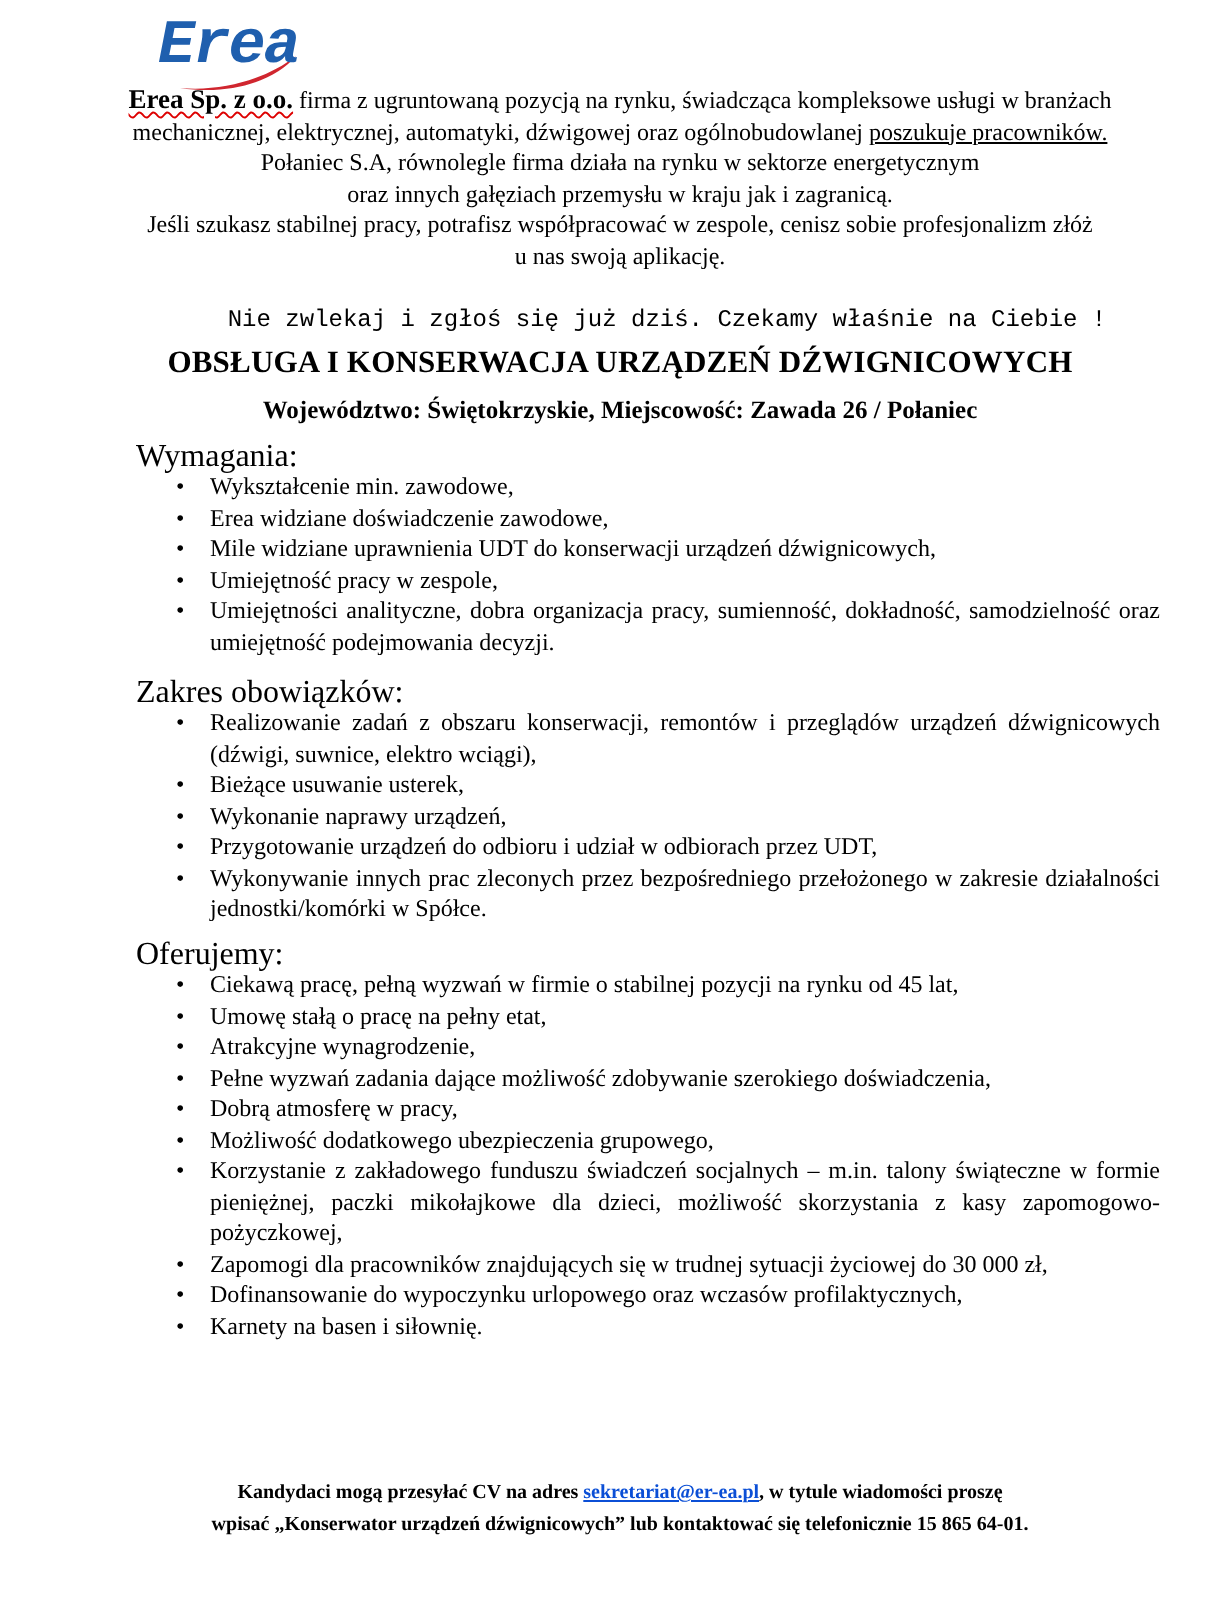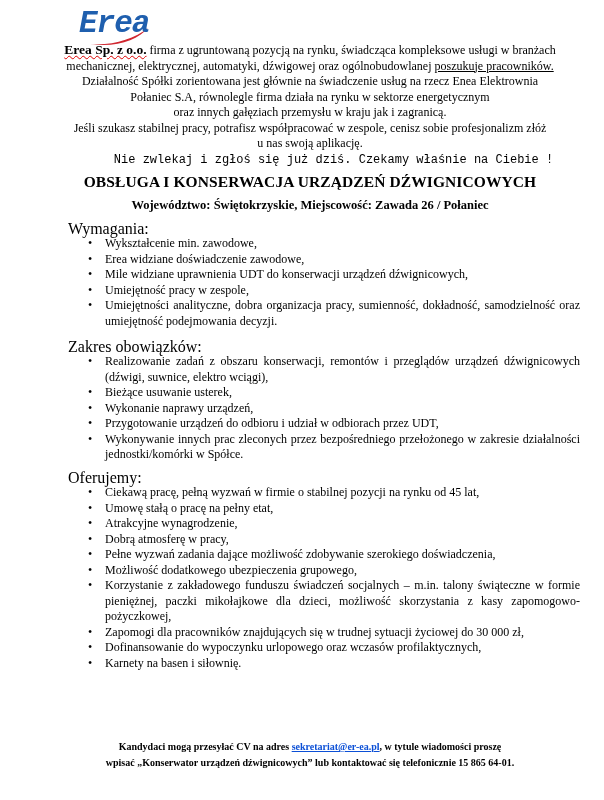--- a/index.html
+++ b/index.html
@@ -34,21 +34,20 @@
 <div class="logo">
   <svg width="100" height="44" viewBox="0 0 100 44">
     <path d="M38 38 C60 40, 82 33, 96 22 C86 34, 64 42, 38 38 Z" fill="#d0262f"></path>
   </svg>
   <span class="logo-text">Erea</span>
 </div>
 
 <div class="intro">
   <div><span class="company"><span class="squig">Erea Sp. z o.o.</span></span><span> firma z ugruntowaną pozycją na rynku, świadcząca kompleksowe usługi w branżach</span></div>
   <div><span>mechanicznej, elektrycznej, automatyki, dźwigowej oraz ogólnobudowlanej </span><u>poszukuje pracowników.</u></div>
-  <div>Działalność Spółki zorientowana jest głównie na świadczenie usług na rzecz Enea Elektrownia</div>
   <div>Połaniec S.A, równolegle firma działa na rynku w sektorze energetycznym</div>
   <div>oraz innych gałęziach przemysłu w kraju jak i zagranicą.</div>
   <div>Jeśli szukasz stabilnej pracy, potrafisz współpracować w zespole, cenisz sobie profesjonalizm złóż</div>
   <div>u nas swoją aplikację.</div>
 </div>
 
 <div class="cta"><span>Nie zwlekaj i zgłoś się już dziś. Czekamy właśnie na Ciebie !</span></div>
 
 <div class="title">OBSŁUGA I KONSERWACJA URZĄDZEŃ DŹWIGNICOWYCH</div>
 <div class="location">Województwo:  Świętokrzyskie, Miejscowość: Zawada 26 / Połaniec</div>
@@ -74,22 +73,22 @@
     <li>Wykonywanie innych prac zleconych przez bezpośredniego przełożonego w zakresie działalności jednostki/komórki w Spółce.</li>
   </ul>
 </div>
 
 <div class="section s3">
   <h3>Oferujemy:</h3>
   <ul>
     <li>Ciekawą pracę, pełną wyzwań w firmie o stabilnej pozycji na rynku od 45 lat,</li>
     <li>Umowę stałą o pracę na pełny etat,</li>
     <li>Atrakcyjne wynagrodzenie,</li>
+    <li>Pełne wyzwań zadania dające możliwość zdobywanie szerokiego doświadczenia,</li>
     <li>Dobrą atmosferę w pracy,</li>
-    <li>Pełne wyzwań zadania dające możliwość zdobywanie szerokiego doświadczenia,</li>
     <li>Możliwość dodatkowego ubezpieczenia grupowego,</li>
     <li>Korzystanie z zakładowego funduszu świadczeń socjalnych – m.in. talony świąteczne w formie pieniężnej, paczki mikołajkowe dla dzieci, możliwość skorzystania z kasy zapomogowo-pożyczkowej,</li>
     <li>Zapomogi dla pracowników znajdujących się w trudnej sytuacji życiowej do 30 000 zł,</li>
     <li>Dofinansowanie do wypoczynku urlopowego oraz wczasów profilaktycznych,</li>
     <li>Karnety na basen i siłownię.</li>
   </ul>
 </div>
 
 <div class="footer">
   <div><span>Kandydaci mogą przesyłać CV na adres </span><a>sekretariat@er-ea.pl</a><span>, w tytule wiadomości proszę</span></div>

